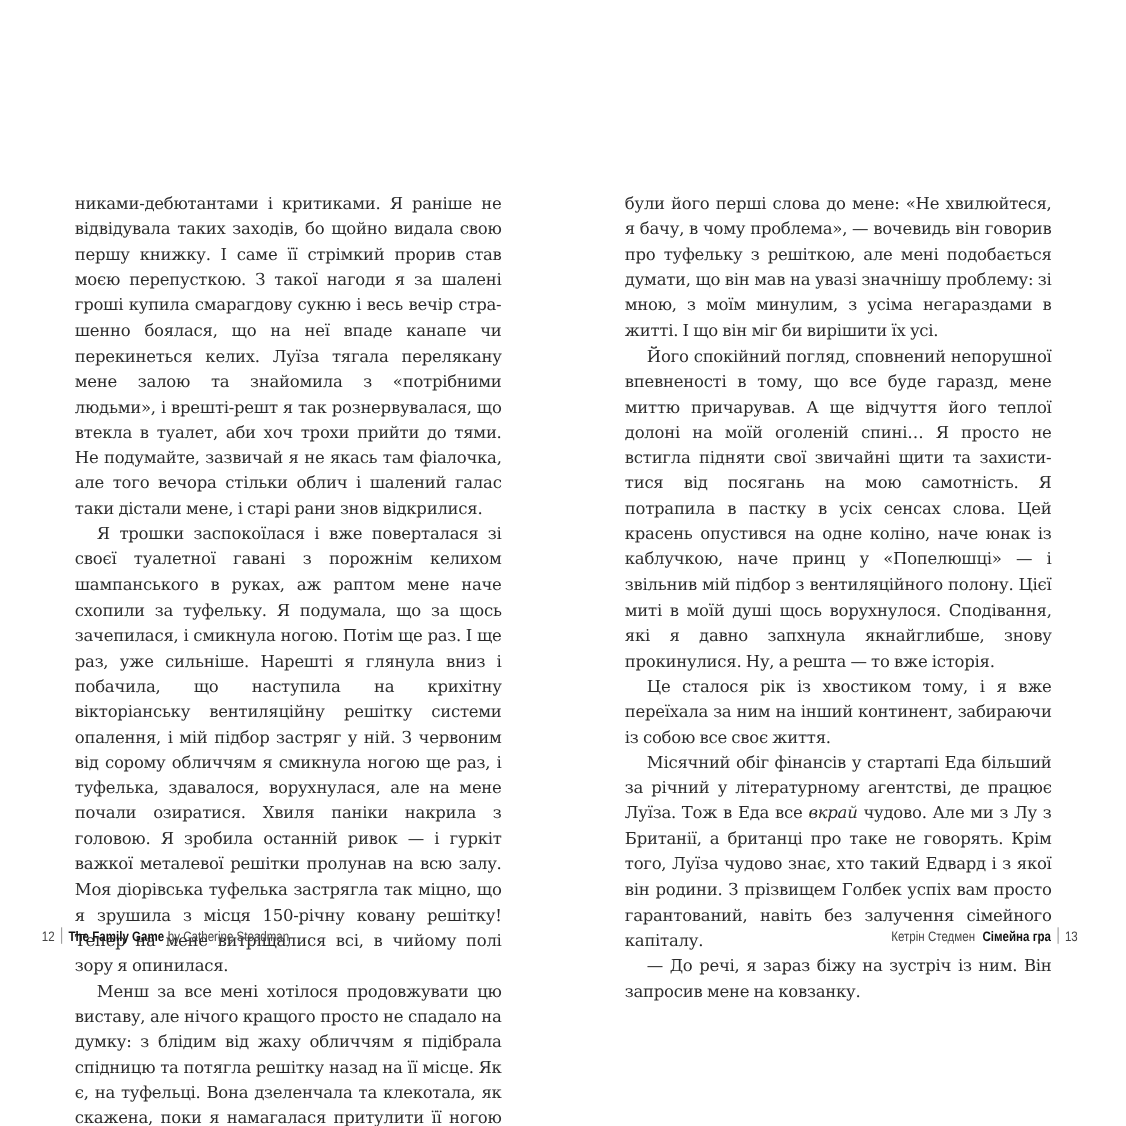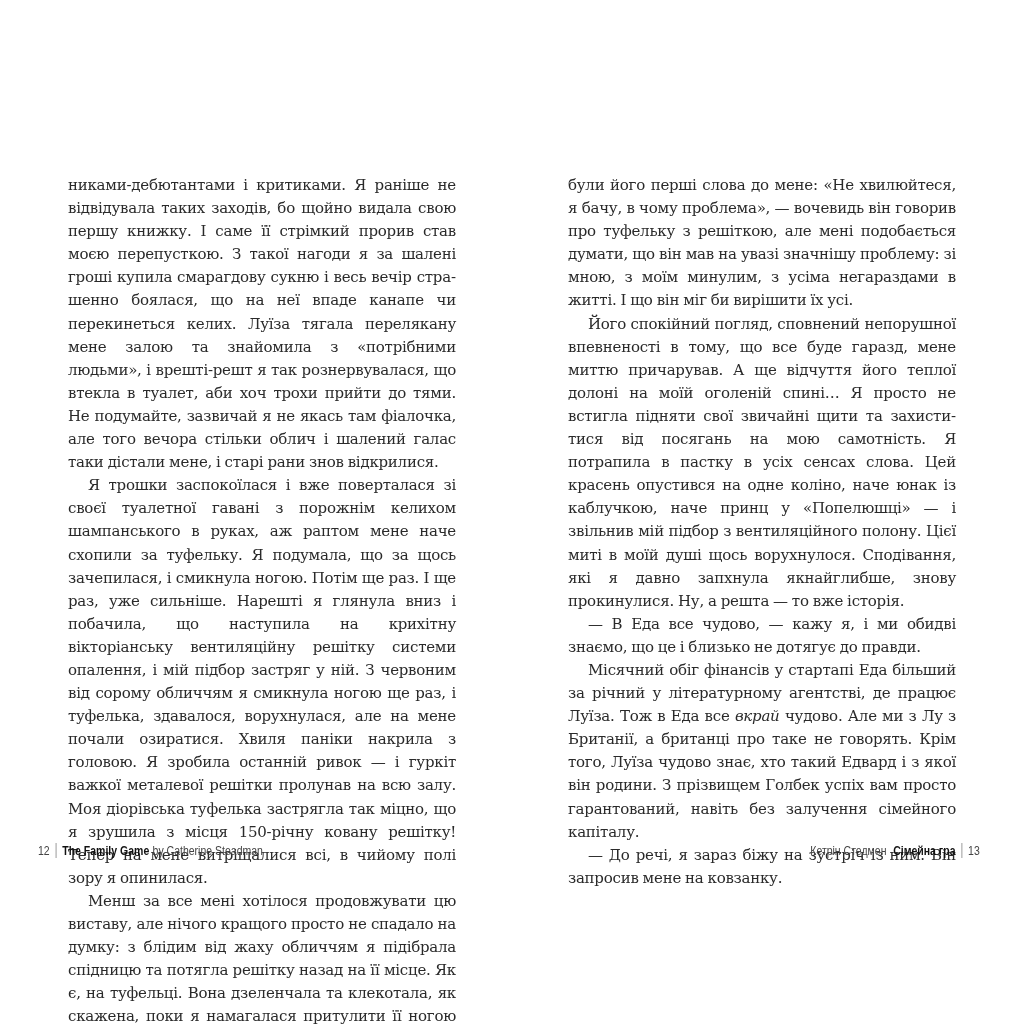--- a/index.html
+++ b/index.html
@@ -40,21 +40,21 @@
 
 <div class="page page-left">
   <p class="para">никами-дебютантами і критиками. Я раніше не відвідувала таких заходів, бо щойно видала свою першу книжку. І саме її стрімкий прорив став моєю перепусткою. З такої нагоди я за шалені гроші купила смарагдову сукню і весь вечір стра­шенно боялася, що на неї впаде канапе чи перекинеться ке­лих. Луїза тягала перелякану мене залою та знайомила з «потрібними людьми», і врешті-решт я так рознервува­лася, що втекла в туалет, аби хоч трохи прийти до тями. Не подумайте, зазвичай я не якась там фіалочка, але того ве­чора стільки облич і шалений галас таки дістали мене, і ста­рі рани знов відкрилися.</p>
   <p class="para indent">Я трошки заспокоїлася і вже поверталася зі своєї туалет­ної гавані з порожнім келихом шампанського в руках, аж раптом мене наче схопили за туфельку. Я подумала, що за щось зачепилася, і смикнула ногою. Потім ще раз. І ще раз, уже сильніше. Нарешті я глянула вниз і побачила, що на­ступила на крихітну вікторіанську вентиляційну решітку системи опалення, і мій підбор застряг у ній. З червоним від сорому обличчям я смикнула ногою ще раз, і туфелька, здавалося, ворухнулася, але на мене почали озиратися. Хви­ля паніки накрила з головою. Я зробила останній ривок — і гуркіт важкої металевої решітки пролунав на всю залу. Моя діорівська туфелька застрягла так міцно, що я зрушила з місця 150-річну ковану решітку! Тепер на мене витріща­лися всі, в чийому полі зору я опинилася.</p>
   <p class="para indent last-full">Менш за все мені хотілося продовжувати цю виставу, але нічого кращого просто не спадало на думку: з блідим від жаху обличчям я підібрала спідницю та потягла решітку на­зад на її місце. Як є, на туфельці. Вона дзеленчала та клеко­тала, як скажена, поки я намагалася притулити її ногою на місце. Отут він мене і врятував. Я відчула на спині чиюсь руку й почула голос із м’яким американським акцентом. То</p>
 </div>
 
 <div class="page page-right">
   <p class="para">були його перші слова до мене: «Не хвилюйтеся, я бачу, в чому проблема», — вочевидь він говорив про туфельку з решіткою, але мені подобається думати, що він мав на увазі значнішу проблему: зі мною, з моїм минулим, з усіма негараздами в житті. І що він міг би вирішити їх усі.</p>
   <p class="para indent">Його спокійний погляд, сповнений непорушної впевне­ності в тому, що все буде гаразд, мене миттю причарував. А ще відчуття його теплої долоні на моїй оголеній спині… Я просто не встигла підняти свої звичайні щити та захисти­тися від посягань на мою самотність. Я потрапила в пастку в усіх сенсах слова. Цей красень опустився на одне коліно, наче юнак із каблучкою, наче принц у «Попелюшці» — і звільнив мій підбор з вентиляційного полону. Цієї миті в моїй душі щось ворухнулося. Сподівання, які я давно за­пхнула якнайглибше, знову прокинулися. Ну, а решта — то вже історія.</p>
-  <p class="para indent">— В Еда все чудово, — кажу я, і ми обидві знаємо, що це і близько не дотягує до правди.</p>
+  <p class="para indent">Це сталося рік із хвостиком тому, і я вже переїхала за ним на інший континент, забираючи із собою все своє життя.</p>
   <p class="para indent"><span>Місячний обіг фінансів у стартапі Еда більший за річний у літературному агентстві, де працює Луїза. Тож в Еда все </span><em>вкрай</em><span> чудово. Але ми з Лу з Британії, а британці про таке не говорять. Крім того, Луїза чудово знає, хто такий Едвард і з якої він родини. З прізвищем Голбек успіх вам просто га­рантований, навіть без залучення сімейного капіталу.</span></p>
   <p class="para indent">— До речі, я зараз біжу на зустріч із ним. Він запросив мене на ковзанку.</p>
 </div>
 
 <div class="footer footer-left">
   <span>12</span>
   <span class="sep"></span>
   <span class="title">The Family Game</span>
   <span class="gap"></span>
   <span>by Catherine Steadman</span>

